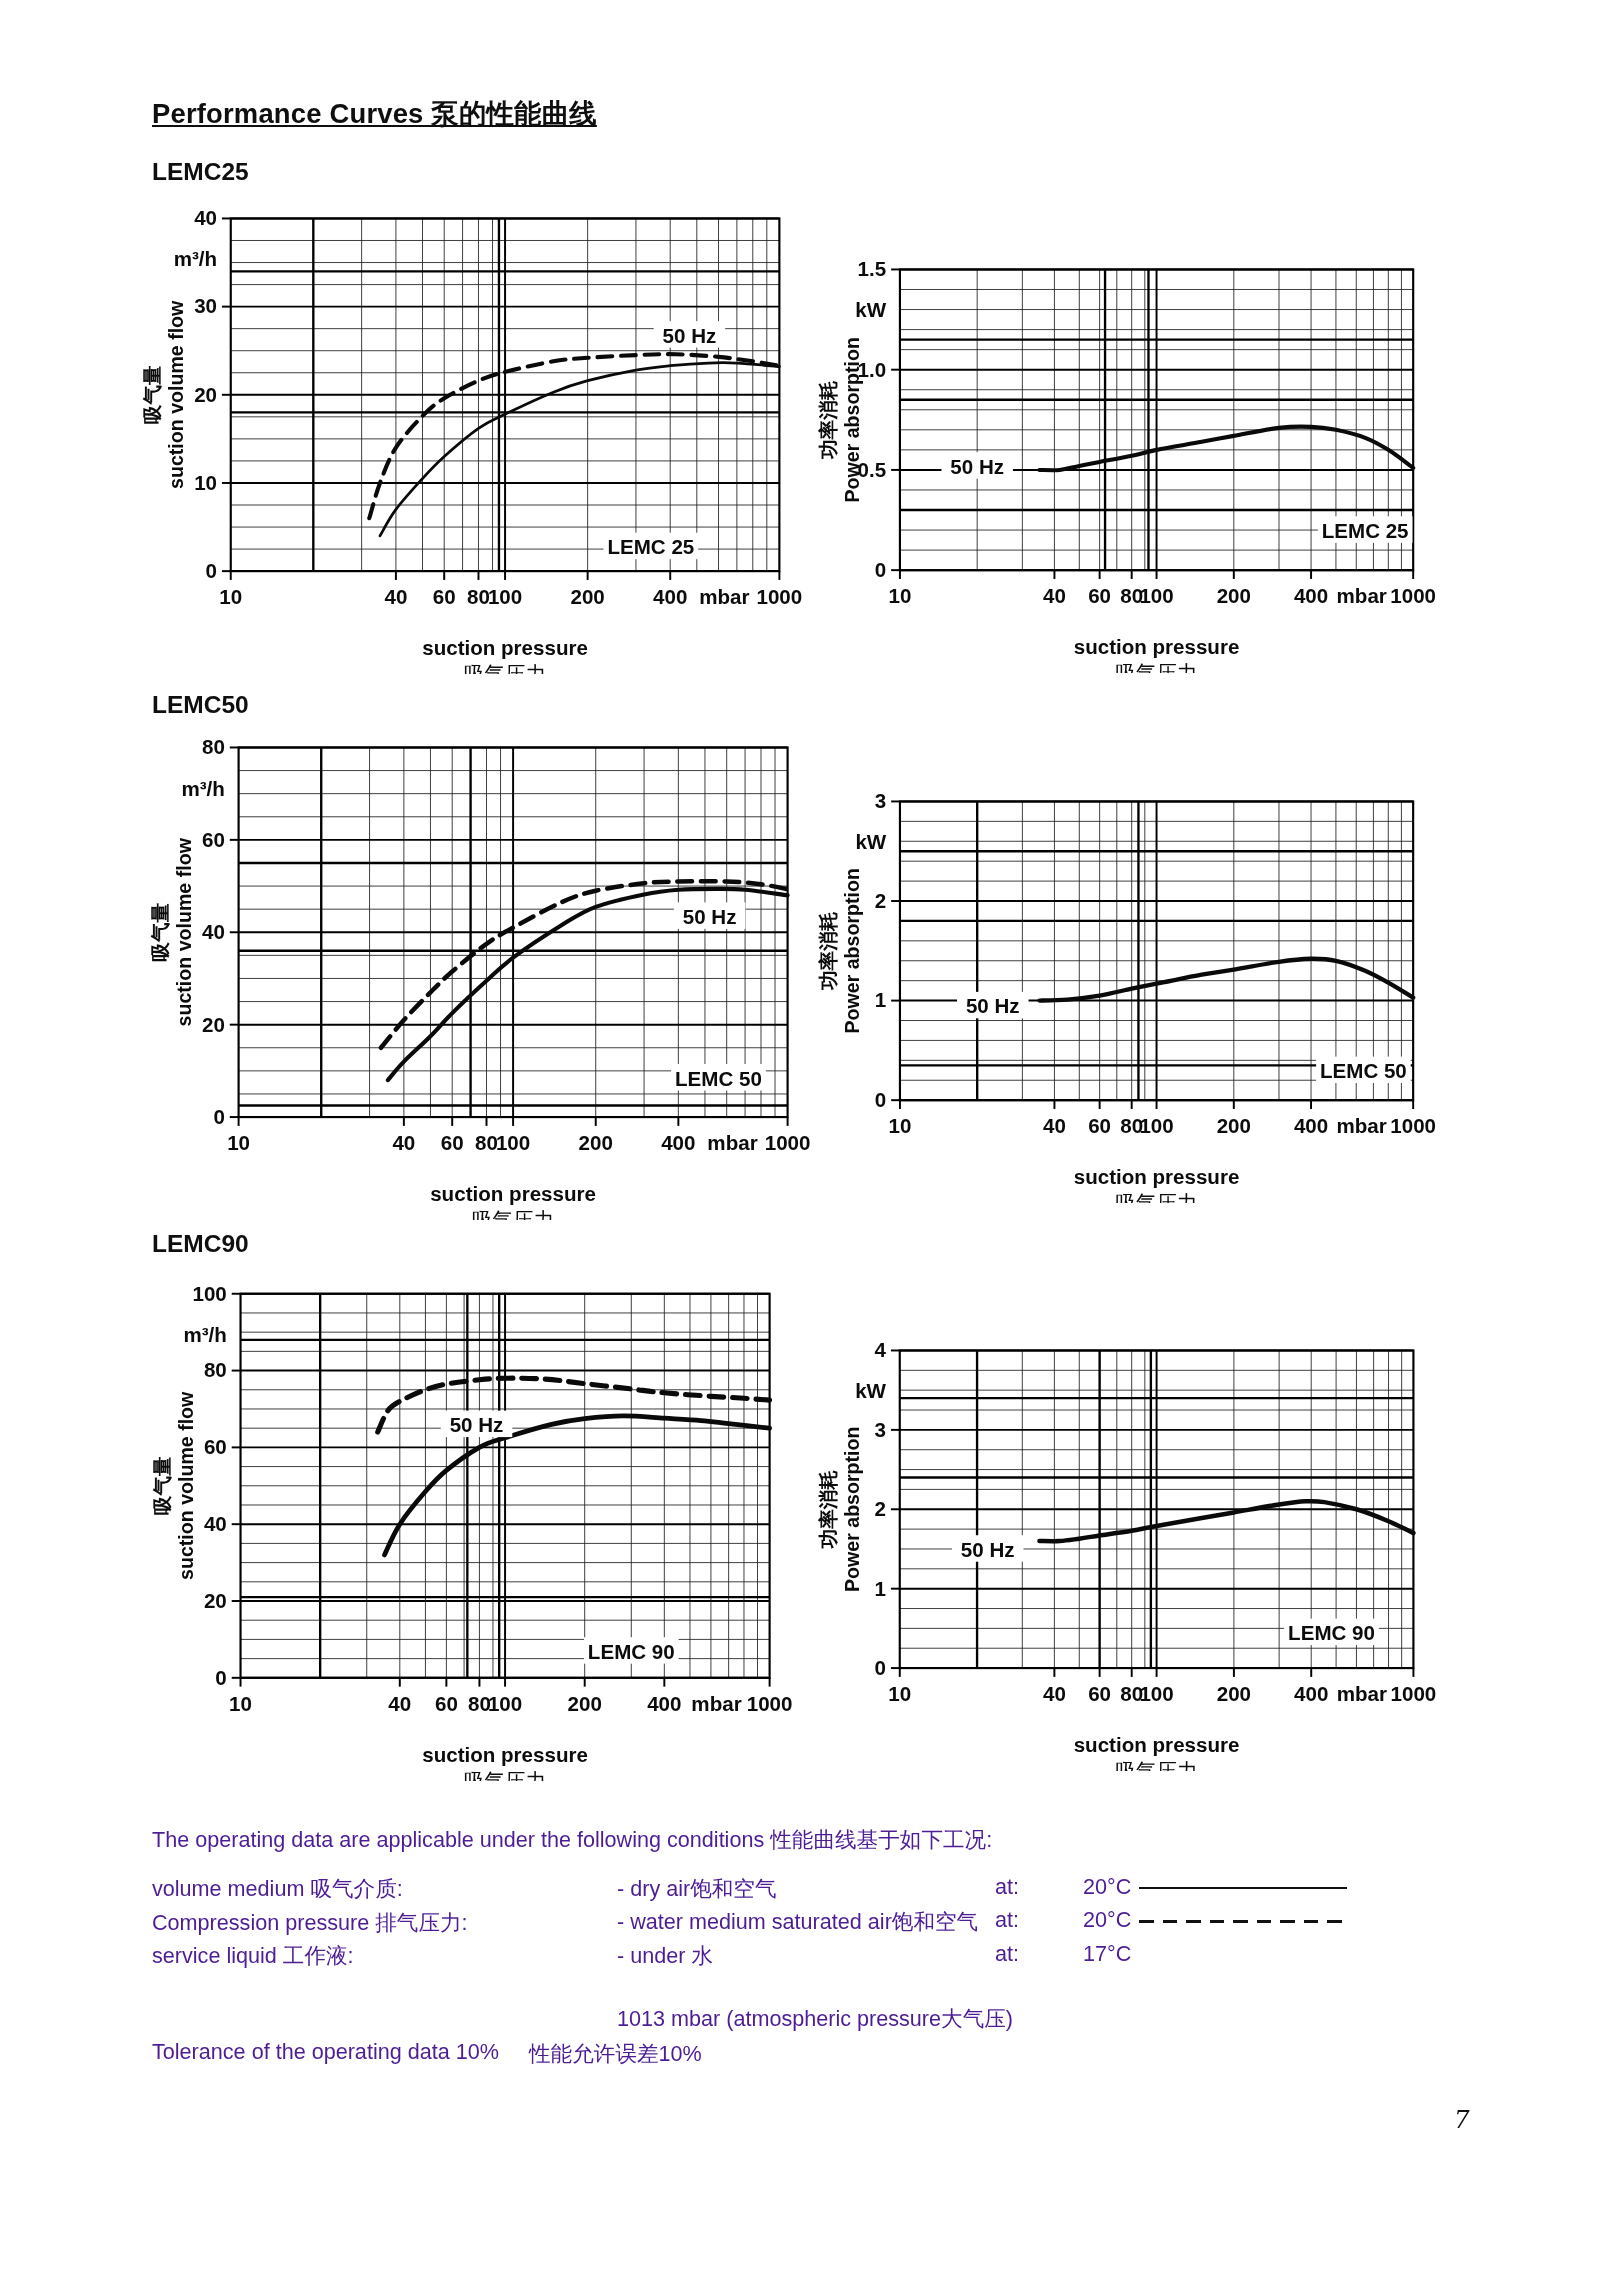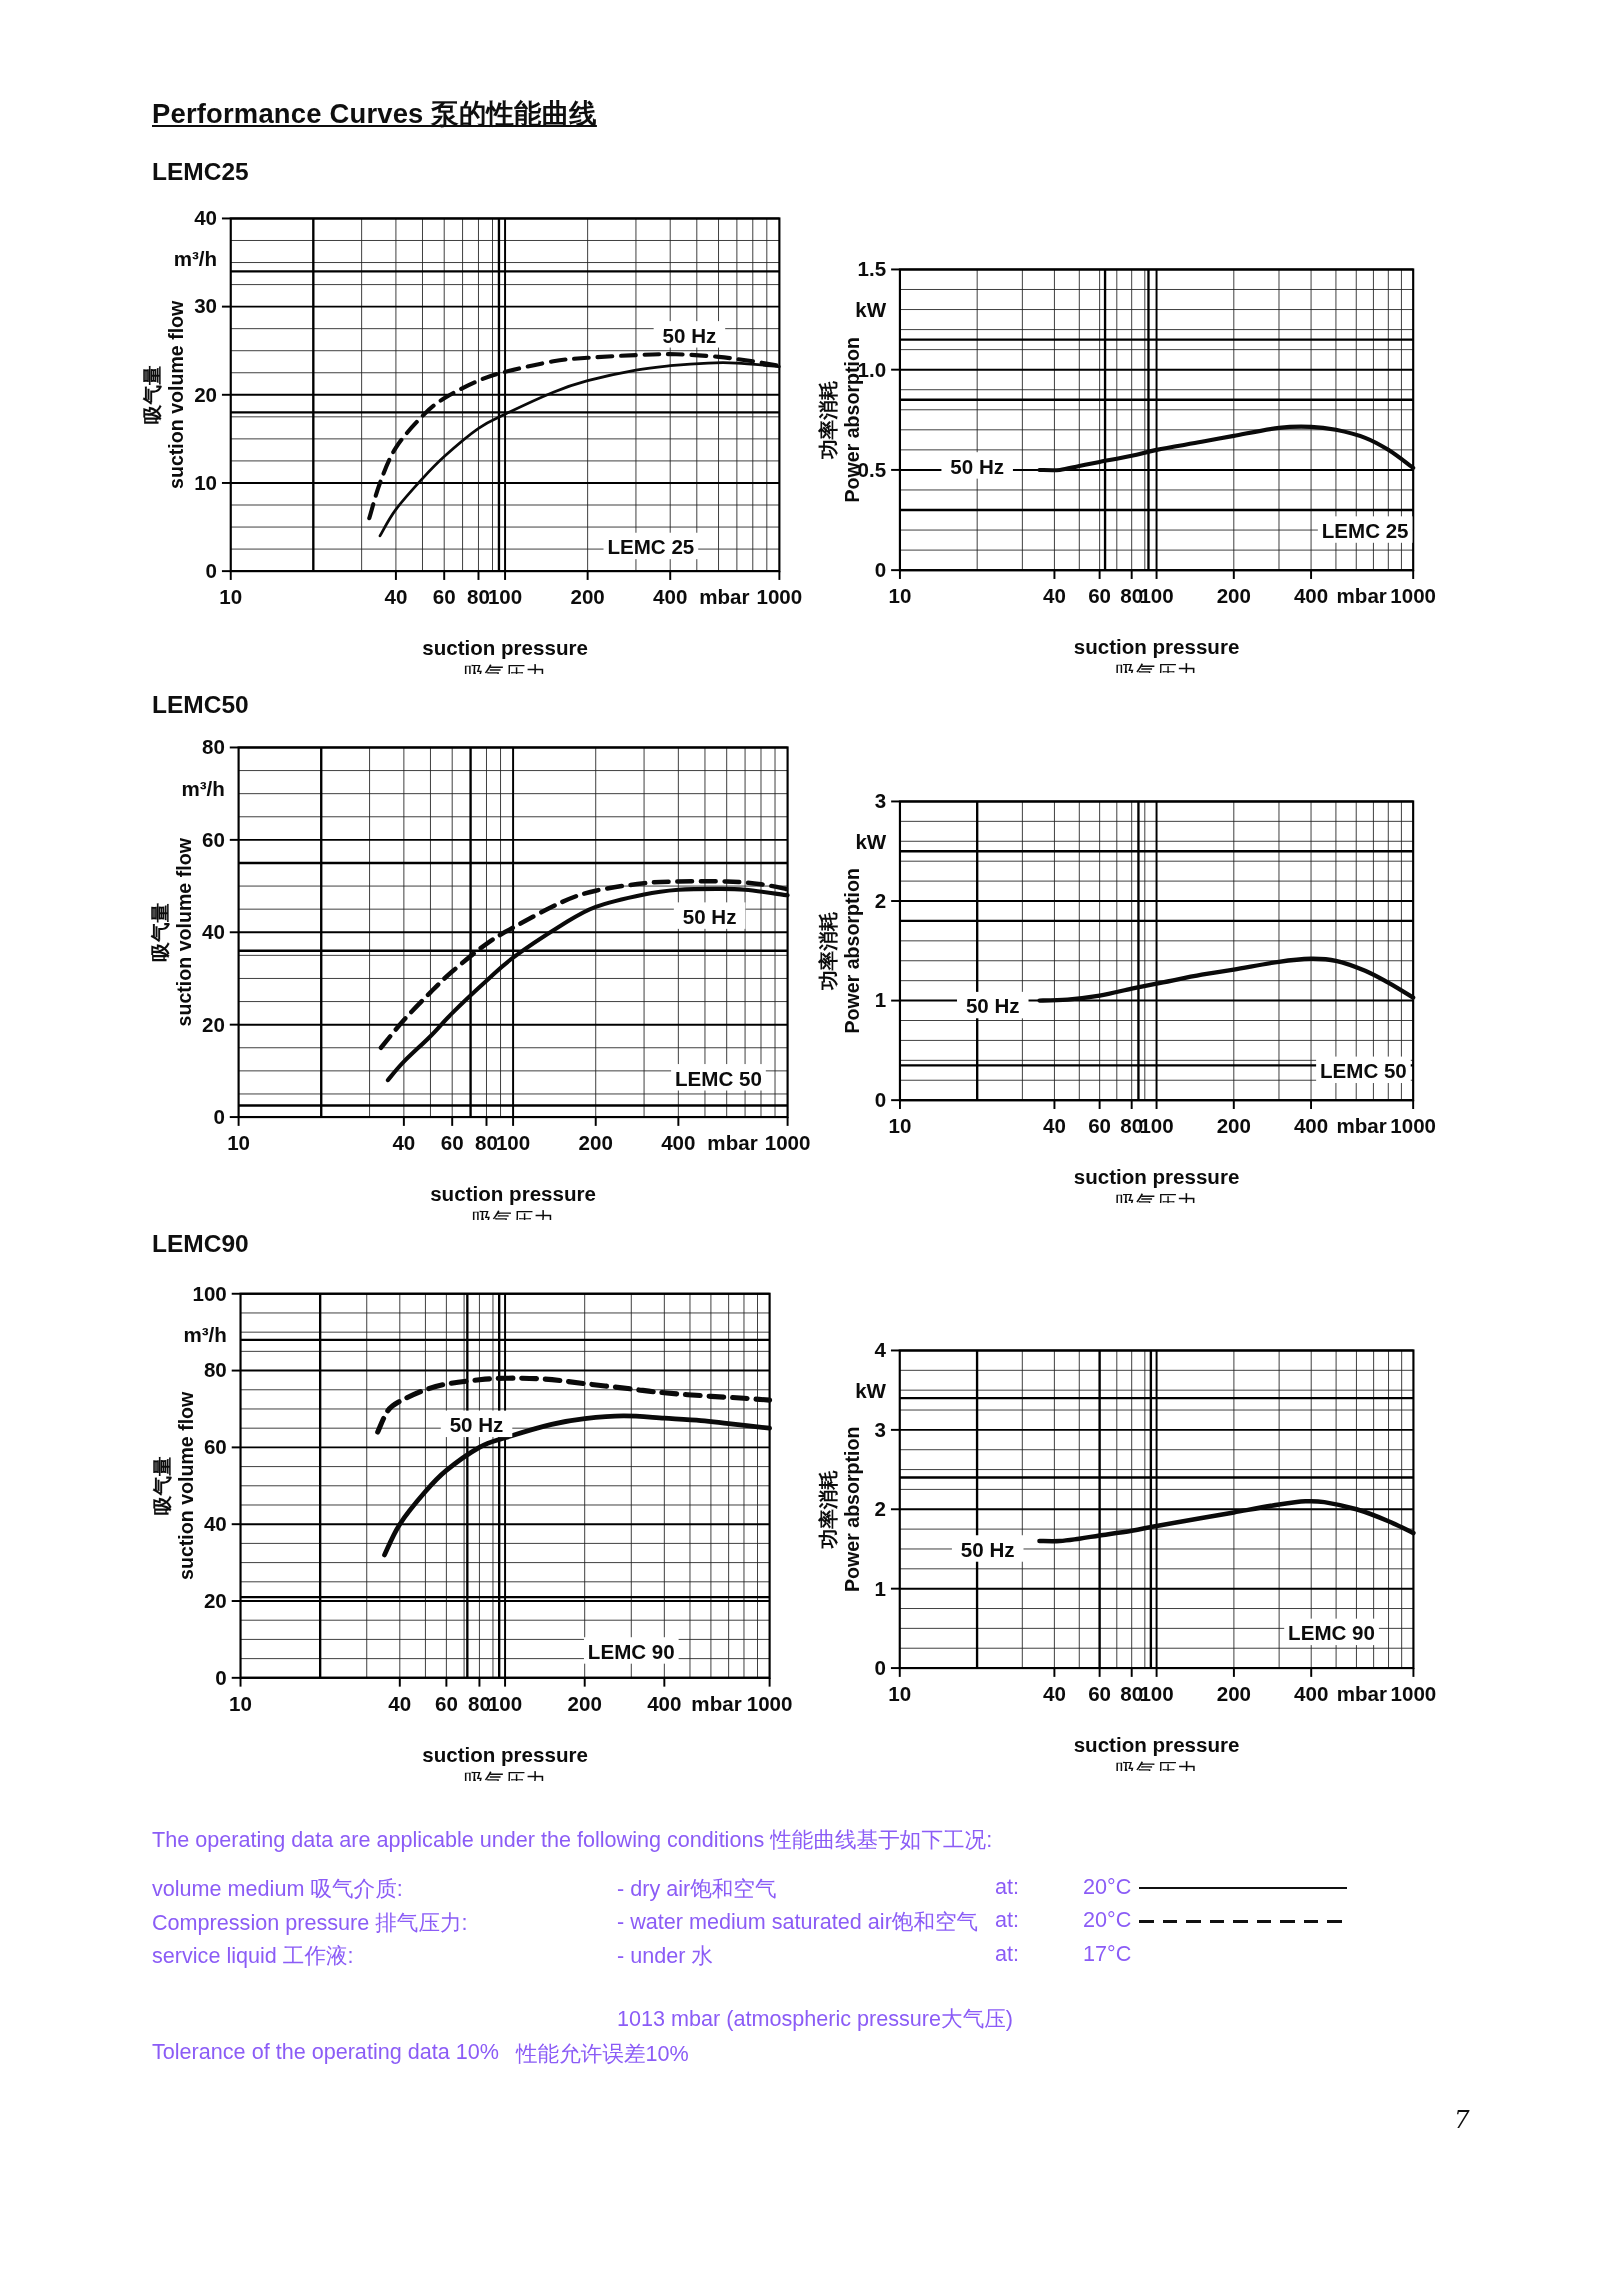--- a/index.html
+++ b/index.html
@@ -1,21 +1,21 @@
 <!DOCTYPE html>
 <html><head>
 <meta charset="utf-8">
 <style>
   html,body{margin:0;padding:0;background:#fff;}
   .page{position:relative;width:1621px;height:2293px;background:#ffffff;overflow:hidden;
         font-family:"Liberation Sans","DejaVu Sans",sans-serif;color:#0f0f0f;}
   .t{position:absolute;white-space:nowrap;}
   .h1{font-size:27.4px;font-weight:700;letter-spacing:0.2px;text-decoration:underline;}
   .h2{font-size:24.5px;font-weight:700;}
-  .body{font-size:21.6px;font-weight:400;color:#8b5cf6;}
+  .body{font-size:21.6px;font-weight:400;color:#4c1d95;}
   .chart-svg{position:absolute;}
   .swatch{position:absolute;}
   .swatch-solid{width:208px;height:0;border-top:2.5px solid #111;}
   .swatch-dashed{width:208px;height:2.9px;background:repeating-linear-gradient(90deg,#111 0 14.7px,transparent 14.7px 23.5px);}
   .pagenum{font-family:"DejaVu Serif","Liberation Serif",serif;font-style:italic;font-size:24.5px;}
 </style>
 </head>
 <body>
 
 <div class="page">
@@ -542,17 +542,17 @@
   <div class="swatch swatch-dashed" style="left:1139px;top:1920px"></div>
 
   <div class="t body" style="left:152px;top:1941px">service liquid 工作液:</div>
   <div class="t body" style="left:617px;top:1941px">- under 水</div>
   <div class="t body" style="left:995px;top:1941px">at:</div>
   <div class="t body" style="left:1083px;top:1941px">17°C</div>
 
   <div class="t body" style="left:152px;top:1908px">Compression pressure 排气压力:</div>
   <div class="t body" style="left:617px;top:2004px">1013 mbar (atmospheric pressure大气压)</div>
   <div class="t body" style="left:152px;top:2039px">Tolerance of the operating data 10%</div>
-  <div class="t body" style="left:516px;top:2039px">性能允许误差10%</div>
+  <div class="t body" style="left:529px;top:2039px">性能允许误差10%</div>
 
   <div class="t pagenum" style="left:1454px;top:2105px">7</div>
 </div>
 
 
 </body></html>

